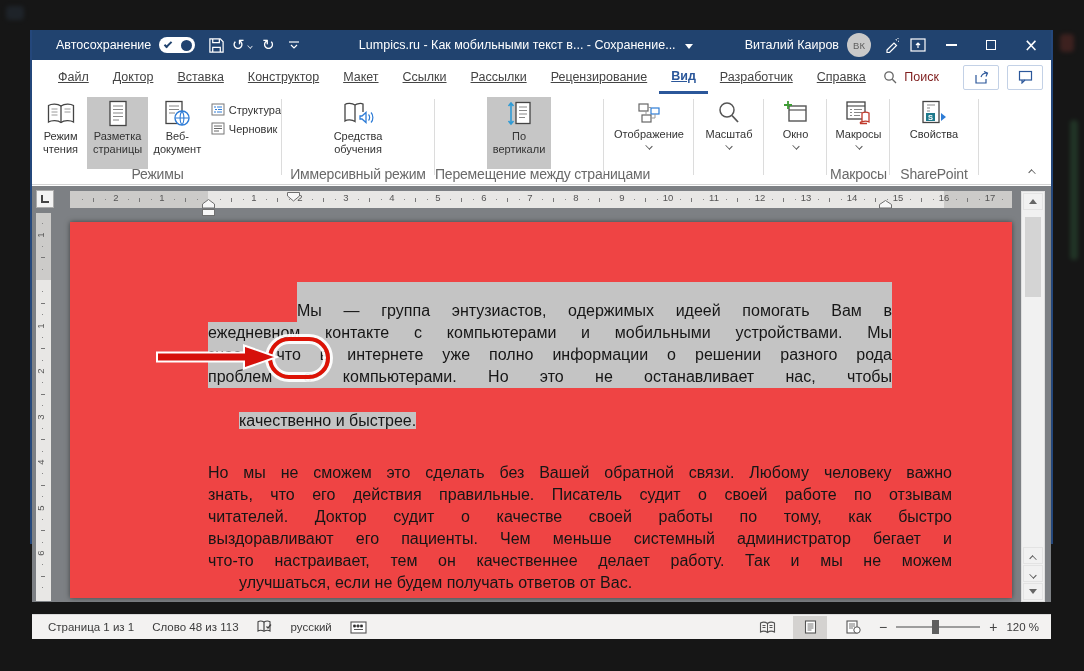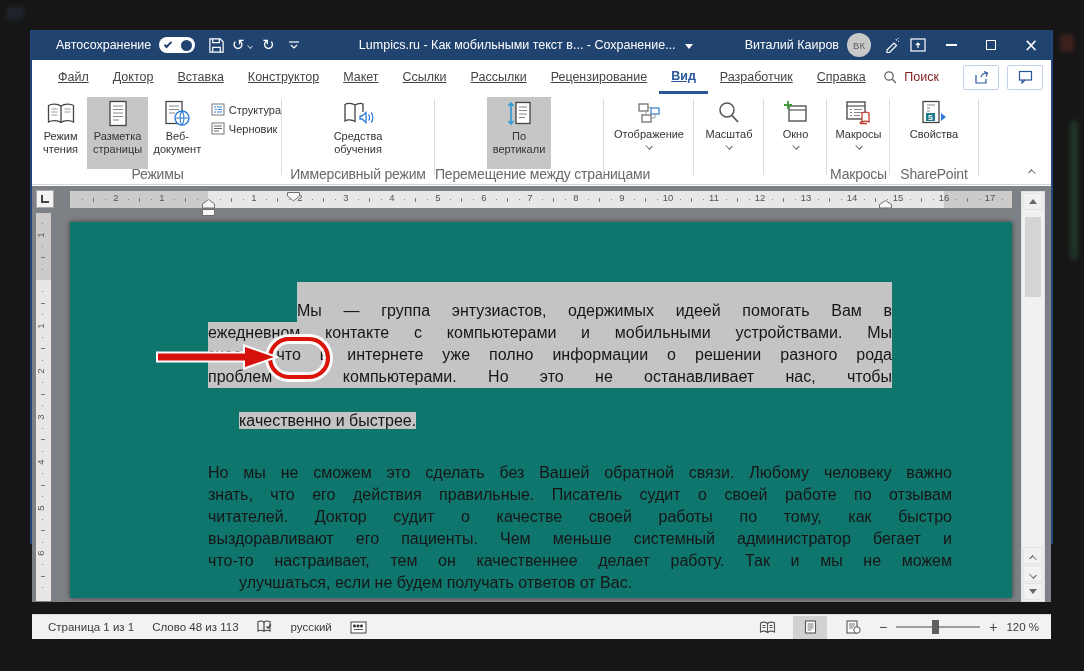--- a/index.html
+++ b/index.html
@@ -68,21 +68,21 @@
   .hruler .margin { position:absolute; top:0; bottom:0; background:#cccbc9; }
   .rnum { position:absolute; top:1px; font-size:9.5px; color:#555; transform:translateX(-50%); }
   .rtick { position:absolute; top:7px; width:1px; height:4px; background:#777; }
   .rdot  { position:absolute; top:8px; width:1px; height:1px; background:#888; }
   .vruler { position:absolute; left:4px; top:27px; width:15px; height:388px; background:#e8e7e5; }
   .vruler .margin { position:absolute; left:0; right:0; background:#cccbc9; }
   .vnum { position:absolute; left:2px; font-size:9.5px; color:#555; transform:translateY(-50%) rotate(-90deg); }
   .vtick { position:absolute; left:5px; height:1px; width:4px; background:#777; }
   .vdot  { position:absolute; left:6px; height:1px; width:1px; background:#888; }
 
-  .page { position:absolute; left:38px; top:36px; width:942px; height:376px; background:#0f766e;
+  .page { position:absolute; left:38px; top:36px; width:942px; height:376px; background:#ef4444;
           box-shadow:0 0 5px rgba(0,0,0,.5); }
   .doc-line { position:absolute; height:22px; font-size:16px; line-height:22px; color:#161616;
               text-align:justify; text-align-last:justify; overflow:hidden; white-space:nowrap; }
   .doc-line.lastline { text-align-last:left;padding-left:31px; }
   .doc-line.sel { background:var(--c-selection,#c4c4c4); }
   .doc-line.lastline .seltext { background:var(--c-selection,#c4c4c4); }
   .selband { position:absolute; background:var(--c-selection,#c4c4c4); }
 
   
   .marker { position:absolute; }

